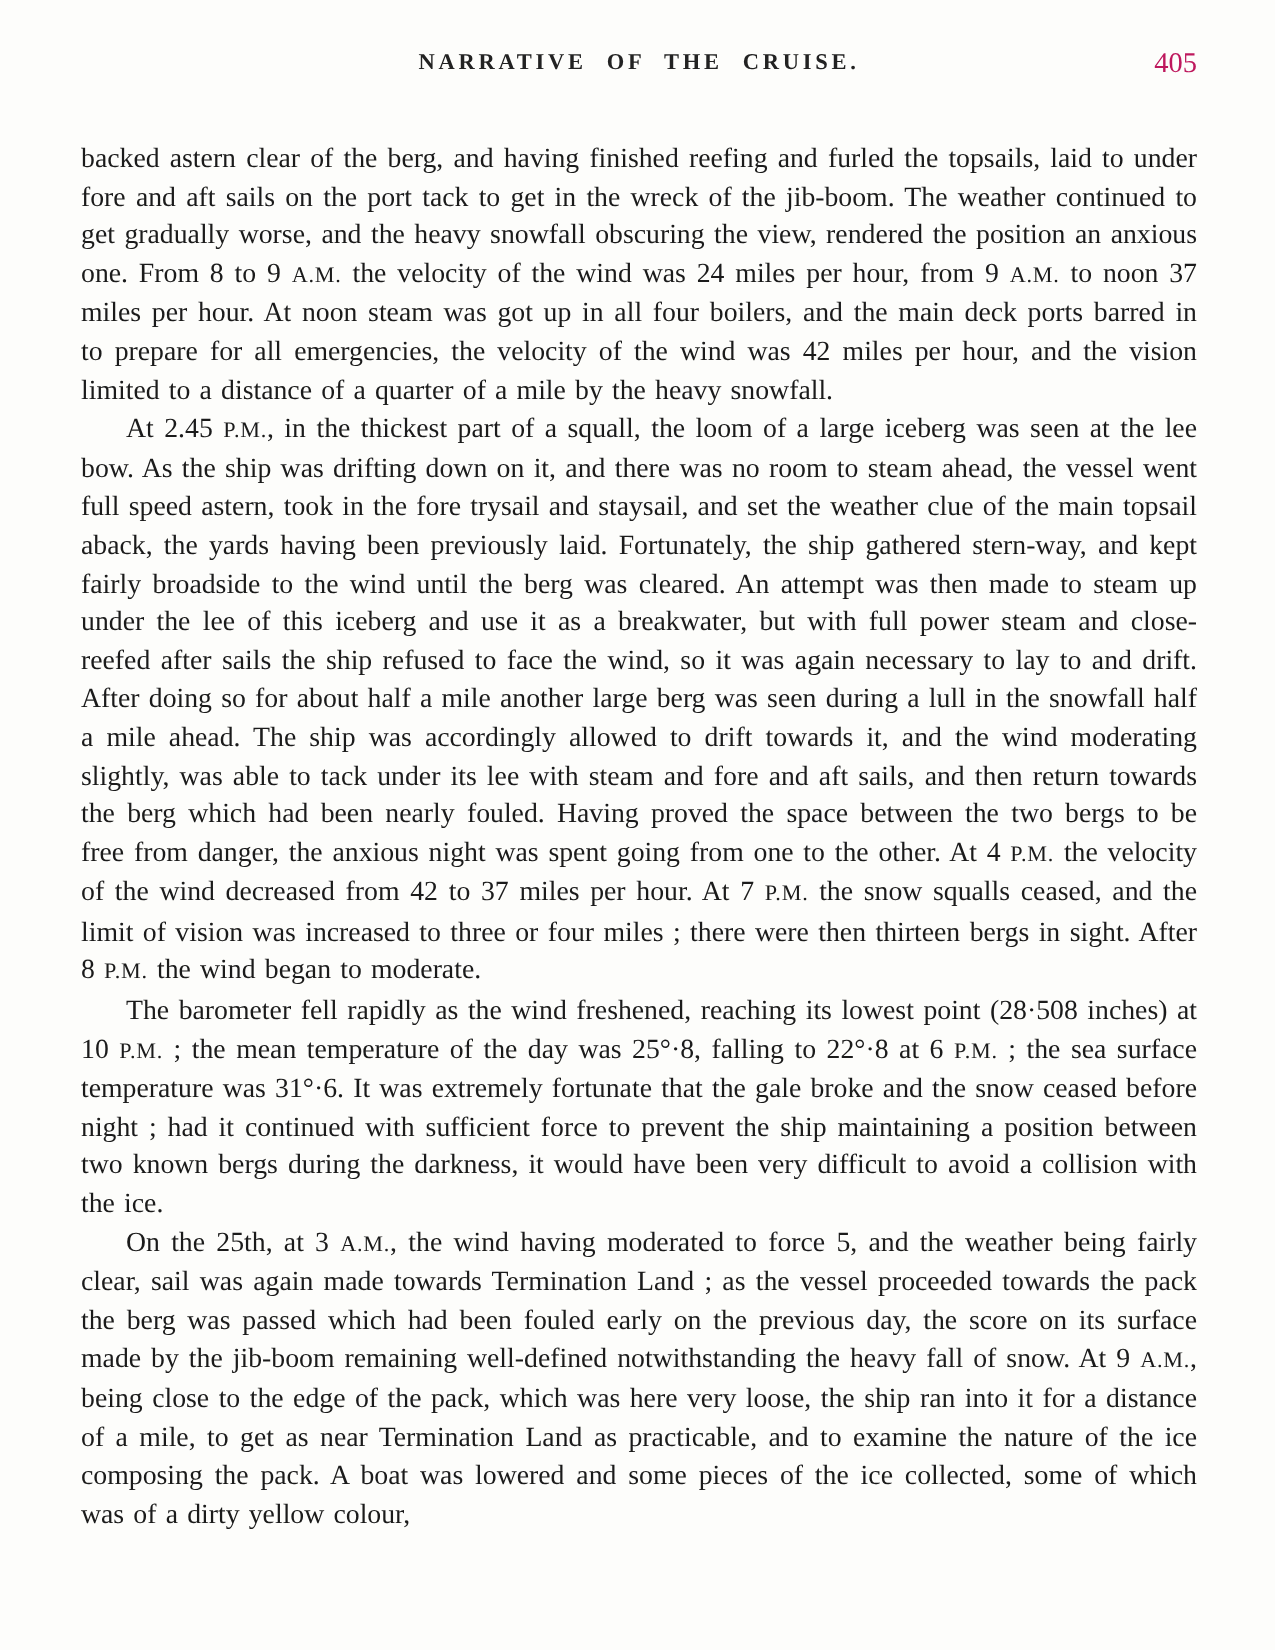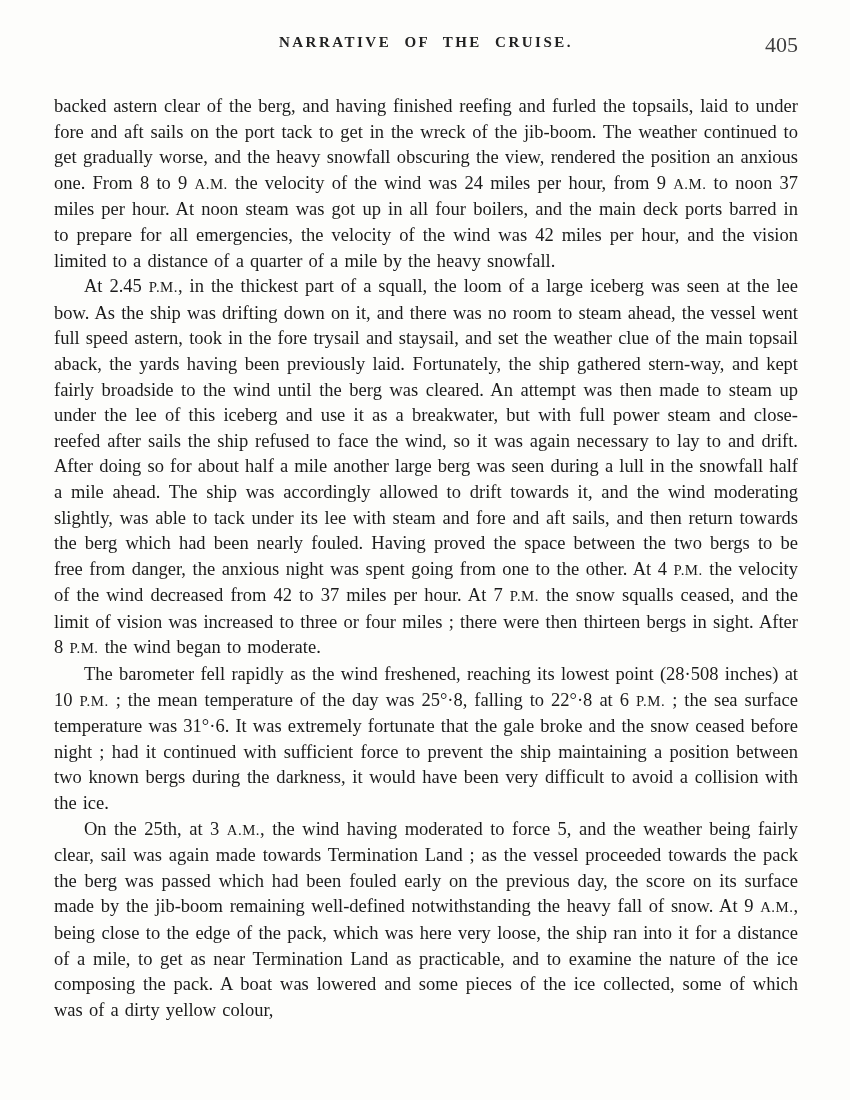--- a/index.html
+++ b/index.html
@@ -34,22 +34,22 @@
     font-size: 15px;
     letter-spacing: 2.5px;
     word-spacing: 7px;
     font-weight: bold;
     color: #222;
   }
   .page-number {
     position: absolute;
     right: 0;
     top: -2px;
-    font-size: 22px;
-    color: #404040;
+    font-size: 19px;
+    color: #be185d;
   }
   .body-text {
     margin-top: 36px;
   }
   .para {
     margin: 0;
     font-size: 18.5px;
     line-height: 25.6px;
     text-align: justify;
     word-spacing: 1.5px;

